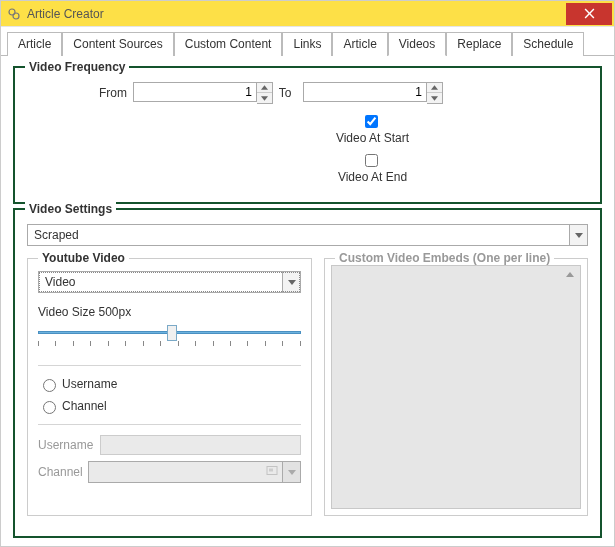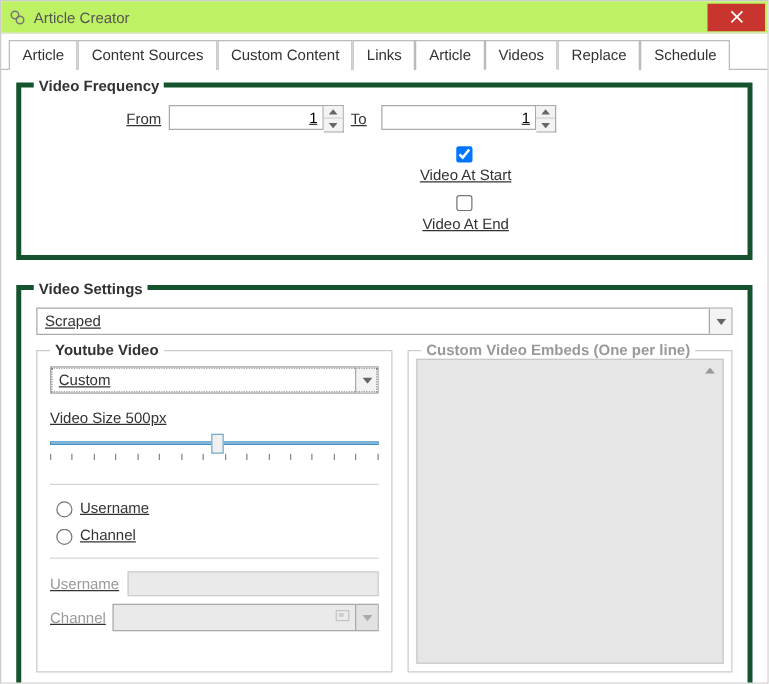--- a/index.html
+++ b/index.html
@@ -18,21 +18,21 @@
   height: 547px;
   border: 1px solid #ccc;
   background: #fff;
   display: flex;
   flex-direction: column;
 }
 .titlebar {
   height: 26px;
   display: flex;
   align-items: center;
-  background: #bef264;
+  background: #fde047;
   border-bottom: 1px solid #e5e5e5;
 }
 .titlebar .icon { margin: 0 6px; display:flex; }
 .titlebar .title { flex: 1; font-size: 12px; color: #555; }
 .close-btn {
   width: 46px; height: 22px;
   background: #c8352e;
   display: flex; align-items: center; justify-content: center;
   margin-right: 2px;
   margin-top: 0;
@@ -62,25 +62,24 @@
   border-bottom: 1px solid #fff;
   z-index: 2;
 }
 
 .content {
   flex: 1;
   padding: 10px 12px;
   overflow: hidden;
 }
 .groupbox {
-  border: 4px solid #14532d;
+  border: 2px solid #14532d;
   padding: 14px 12px 12px 12px;
-  margin-bottom: 20px;
+  margin-bottom: 4px;
   position: relative;
-  text-decoration: underline;
 }
 .groupbox > .legend {
   position: absolute;
   top: -8px;
   left: 10px;
   background: #fff;
   padding: 0 4px;
   font-weight: bold;
   font-size: 12px;
   color: #333;
@@ -276,21 +275,21 @@
           </div>
         </div>
       </div>
 
       <div class="settings-inner">
         <div class="settings-left">
           <div class="subgroup" style="height:258px">
             <div class="legend">Youtube Video</div>
 
             <div class="yt-select">
-              <span class="val">Custom</span>
+              <span class="val">Video</span>
               <div class="dd-btn">
                 <svg width="8" height="5" viewBox="0 0 8 5">
                     <polygon points="0,0 8,0 4,5" fill="#666"></polygon>
                   </svg>
               </div>
             </div>
 
             <div class="size-label">Video Size 500px</div>
             <div class="slider-wrap">
               <div class="slider">

